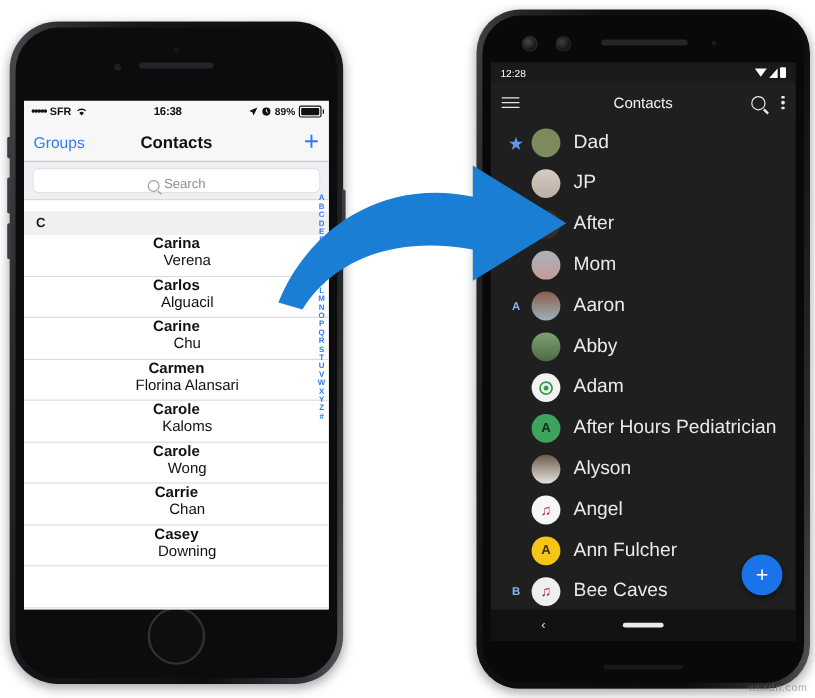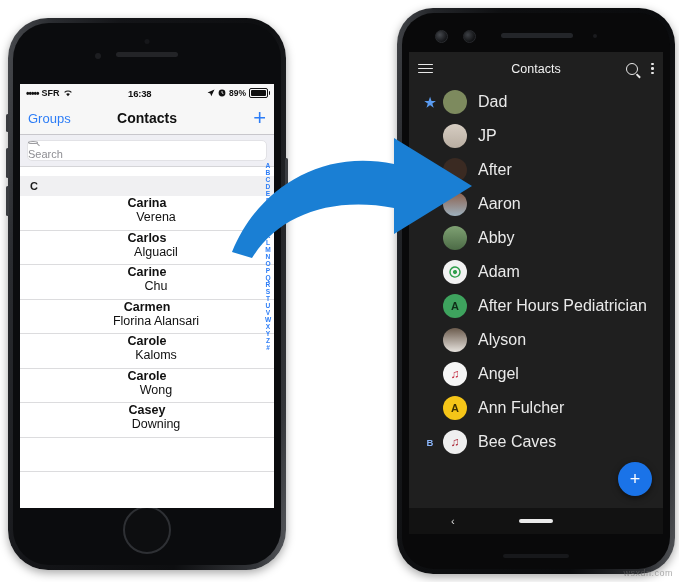--- a/index.html
+++ b/index.html
@@ -51,22 +51,22 @@
     height:32px;background:#f7f7f7;border-bottom:.5px solid #c8c7cc;
     display:flex;align-items:center;justify-content:space-between;padding:0 8px;
     position:relative;
   }
   .ip-groups{color:#2d7df6;font-size:13px;}
   .ip-title{position:absolute;left:0;right:0;text-align:center;font-size:14px;font-weight:bold;color:#111;pointer-events:none;}
   .ip-plus{color:#2d7df6;font-size:22px;line-height:1;font-weight:300;position:relative;z-index:2;}
 
   .ip-searchwrap{background:#efeff4;padding:5px 7px 5px 7px;border-bottom:.5px solid #d5d5d8;}
   .ip-search{
-    background:#fff;border-radius:5px;height:19px;display:flex;align-items:flex-start;
-    justify-content:center;gap:4px;color:#8e8e93;font-size:11px;border:.5px solid #e2e2e6;flex-direction:column;
+    background:#fff;border-radius:5px;height:19px;display:flex;align-items:flex-end;
+    justify-content:center;gap:4px;color:#8e8e93;font-size:11px;border:.5px solid #e2e2e6;
   }
   .ip-srch-icon{width:8px;height:8px;border:1.3px solid #9b9b9f;border-radius:50%;position:relative;display:inline-block;}
   .ip-srch-icon::after{content:"";position:absolute;right:-3px;bottom:-2px;width:4px;height:1.3px;background:#9b9b9f;transform:rotate(45deg);}
 
   .ip-ghostrow{height:9px;background:#fff;overflow:hidden;position:relative;}
   .ip-ghostrow span{position:absolute;left:10px;top:-4px;font-size:9px;color:#d7d7da;white-space:nowrap;}
 
   .ip-sectionhdr{
     background:#f0f0f2;height:20px;display:flex;align-items:center;padding:0 10px;
     font-size:11px;font-weight:bold;color:#1b1b1b;
@@ -239,20 +239,24 @@
             <b>Carmen</b>
             <i>Florina Alansari</i>
           </div>
         <div class="ip-row">
             <b>Carole</b>
             <i>Kaloms</i>
           </div>
         <div class="ip-row">
             <b>Carole</b>
             <i>Wong</i>
+          </div>
+        <div class="ip-row">
+            <b>Carrie</b>
+            <i>Chan</i>
           </div>
         <div class="ip-row">
             <b>Casey</b>
             <i>Downing</i>
           </div>
         <div class="ip-row">
             <i></i>
           </div>
       </div>
 
@@ -292,20 +296,28 @@
   <div class="android">
     <div class="inner-bezel"></div>
     <div class="an-cam1"></div>
     <div class="an-cam2"></div>
     <div class="an-speaker"></div>
     <div class="an-dot"></div>
     <div class="an-chin"></div>
 
     <div class="an-screen">
 
+      <div class="an-statusbar">
+        <span>12:28</span>
+        <span class="an-sb-right">
+          <span class="an-wifi"></span>
+          <span class="an-signal"></span>
+          <span class="an-bat"></span>
+        </span>
+      </div>
 
       <div class="an-appbar">
         <span class="an-hamburger">
             <span></span>
             <span></span>
             <span></span>
           </span>
         <span class="an-apptitle">Contacts</span>
         <span class="an-actions">
           <span class="an-srch"></span>
@@ -332,20 +344,25 @@
           <span class="an-avatar" style="background:linear-gradient(#d6cdc2,#b9aea2)"></span>
           <span class="an-name">JP</span>
         </div>
 
         <div class="an-crow">
           <span class="an-gutter"></span>
           <span class="an-avatar" style="background:#3a2a22"></span>
           <span class="an-name">After</span>
         </div>
 
+        <div class="an-crow">
+          <span class="an-gutter"></span>
+          <span class="an-avatar" style="background:linear-gradient(#a9b3bd,#c79a96)"></span>
+          <span class="an-name">Mom</span>
+        </div>
 
         <div class="an-crow">
           <span class="an-gutter">A</span>
           <span class="an-avatar" style="background:linear-gradient(#8b5e4a,#9db0bd)"></span>
           <span class="an-name">Aaron</span>
         </div>
 
         <div class="an-crow">
           <span class="an-gutter"></span>
           <span class="an-avatar" style="background:linear-gradient(#7fa173,#4c6b46)"></span>

